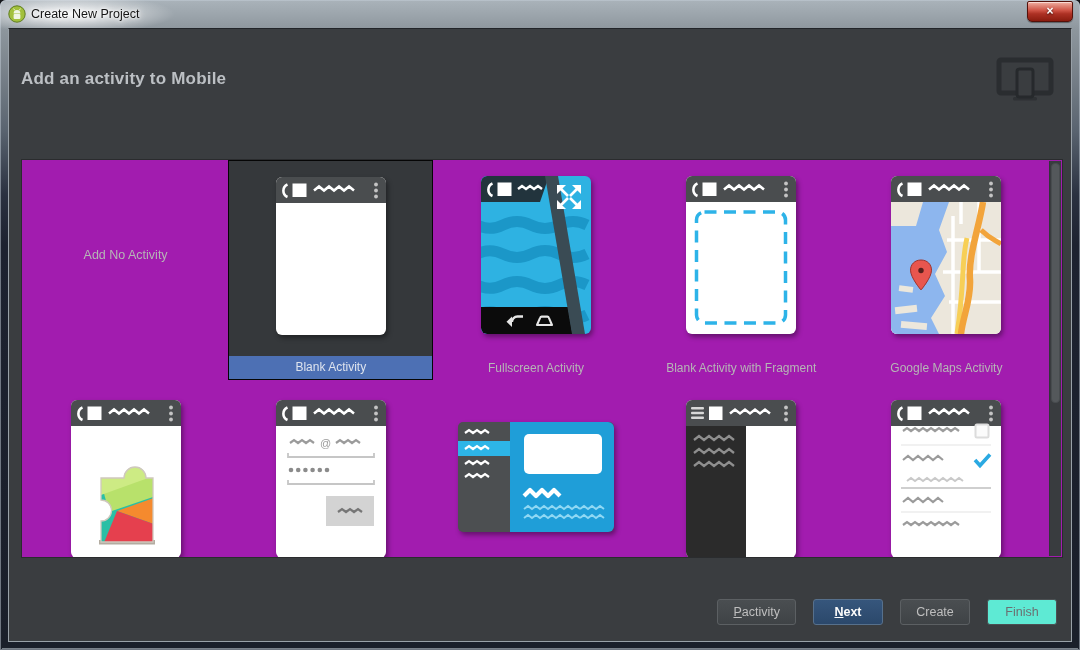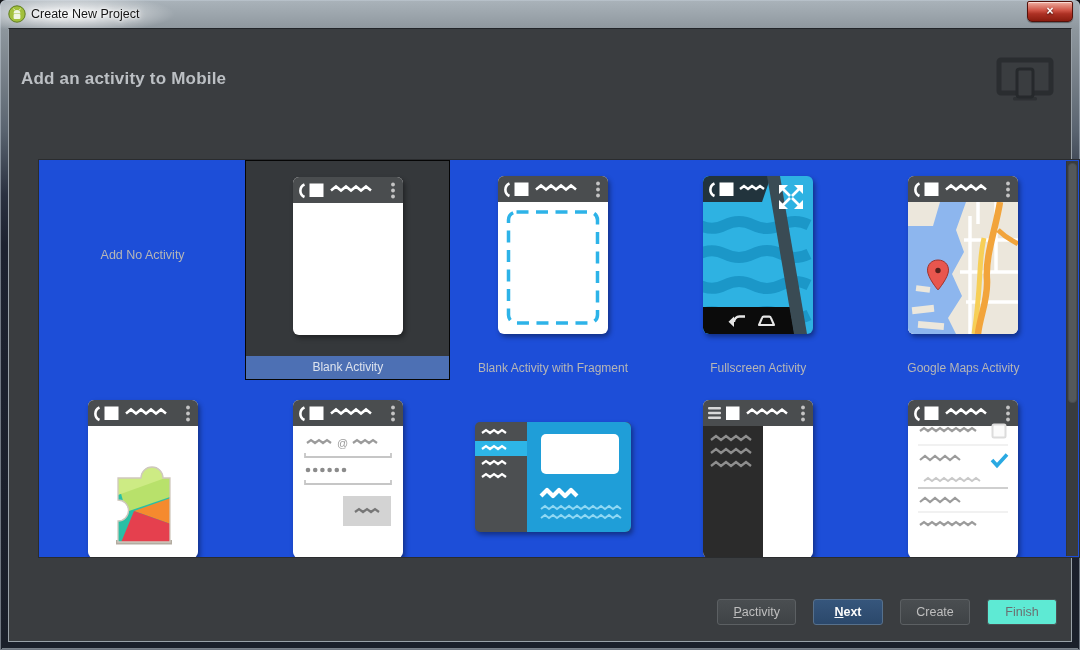--- a/index.html
+++ b/index.html
@@ -52,21 +52,21 @@
   }
   .page-title {
     position:absolute; left:12px; top:40px;
     font-size:17px; font-weight:bold; color:#bcc0c4; letter-spacing:.2px;
   }
   .formfactor-icon { position:absolute; right:17px; top:28px; }
 
   
   .gallery {
     position:absolute; left:12px; top:130px; width:1042px; height:399px;
-    background:#1d4ed8; border:1px solid #2a2c2e;margin-left:17px;
+    background:#a21caf; border:1px solid #2a2c2e;
   }
   .grid {
     position:absolute; left:1px; top:0; right:13px; bottom:0;
     display:grid; grid-template-columns:repeat(5,1fr); grid-template-rows:220px 1fr;
     overflow:hidden;
   }
   .cell { position:relative; }
   .cell.selected { border:1px solid #050505; background:#35383b; }
   .thumb-area {
     position:absolute; left:0; right:0; top:16px; height:164px;
@@ -172,32 +172,20 @@
 
         <div class="cell selected">
           <div class="thumb-area">
             <svg width="110" height="158" viewBox="0 0 110 158">
               <rect width="110" height="158" rx="6" fill="#fff"></rect>
               <use href="#tbtop" fill="#4a4d4f"></use>
               <use href="#ptb"></use>
             </svg>
           </div>
           <div class="cell-label">Blank Activity</div>
-        </div>
-
-        <div class="cell">
-          <div class="thumb-area">
-            <svg width="110" height="158" viewBox="0 0 110 158">
-              <rect width="110" height="158" rx="6" fill="#fff"></rect>
-              <use href="#tbtop" fill="#4a4d4f"></use>
-              <use href="#ptb"></use>
-              <rect x="10.5" y="36" width="89" height="111" rx="8" fill="none" stroke="#2db3e8" stroke-width="3.5" stroke-dasharray="12 7.5"></rect>
-            </svg>
-          </div>
-          <div class="cell-label">Blank Activity with Fragment</div>
         </div>
 
         <div class="cell">
           <div class="thumb-area">
             <svg width="110" height="158" viewBox="0 0 110 158">
               <clipPath id="fsC">
                   <rect width="110" height="158" rx="6"></rect>
                 </clipPath>
               <g clip-path="url(#fsC)">
                 <rect width="110" height="158" fill="#2eb2e2"></rect>
@@ -225,20 +213,32 @@
               </g>
             </svg>
           </div>
           <div class="cell-label">Fullscreen Activity</div>
         </div>
 
         <div class="cell">
           <div class="thumb-area">
             <svg width="110" height="158" viewBox="0 0 110 158">
               <rect width="110" height="158" rx="6" fill="#fff"></rect>
+              <use href="#tbtop" fill="#4a4d4f"></use>
+              <use href="#ptb"></use>
+              <rect x="10.5" y="36" width="89" height="111" rx="8" fill="none" stroke="#2db3e8" stroke-width="3.5" stroke-dasharray="12 7.5"></rect>
+            </svg>
+          </div>
+          <div class="cell-label">Blank Activity with Fragment</div>
+        </div>
+
+        <div class="cell">
+          <div class="thumb-area">
+            <svg width="110" height="158" viewBox="0 0 110 158">
+              <rect width="110" height="158" rx="6" fill="#fff"></rect>
               <clipPath id="mpC">
                   <path d="M0 26 H110 V152 a6 6 0 0 1 -6 6 H6 a6 6 0 0 1 -6 -6 Z"></path>
                 </clipPath>
               <g clip-path="url(#mpC)">
                 <rect y="26" width="110" height="132" fill="#ece7dc"></rect>
                 <path d="M0 26 H58 L48 54 L56 76 L44 98 L54 120 L40 142 L48 158 H0 Z" fill="#8db6ee"></path>
                 <path d="M0 26 h32 l-7 24 h-25 z" fill="#ece7dc"></path>
                 <rect x="8" y="110" width="14" height="6" fill="#ece7dc" transform="rotate(7 15 113)"></rect>
                 <rect x="4" y="130" width="22" height="7" fill="#ece7dc" transform="rotate(-6 15 133)"></rect>
                 <rect x="10" y="146" width="26" height="7" fill="#ece7dc" transform="rotate(5 23 149)"></rect>

